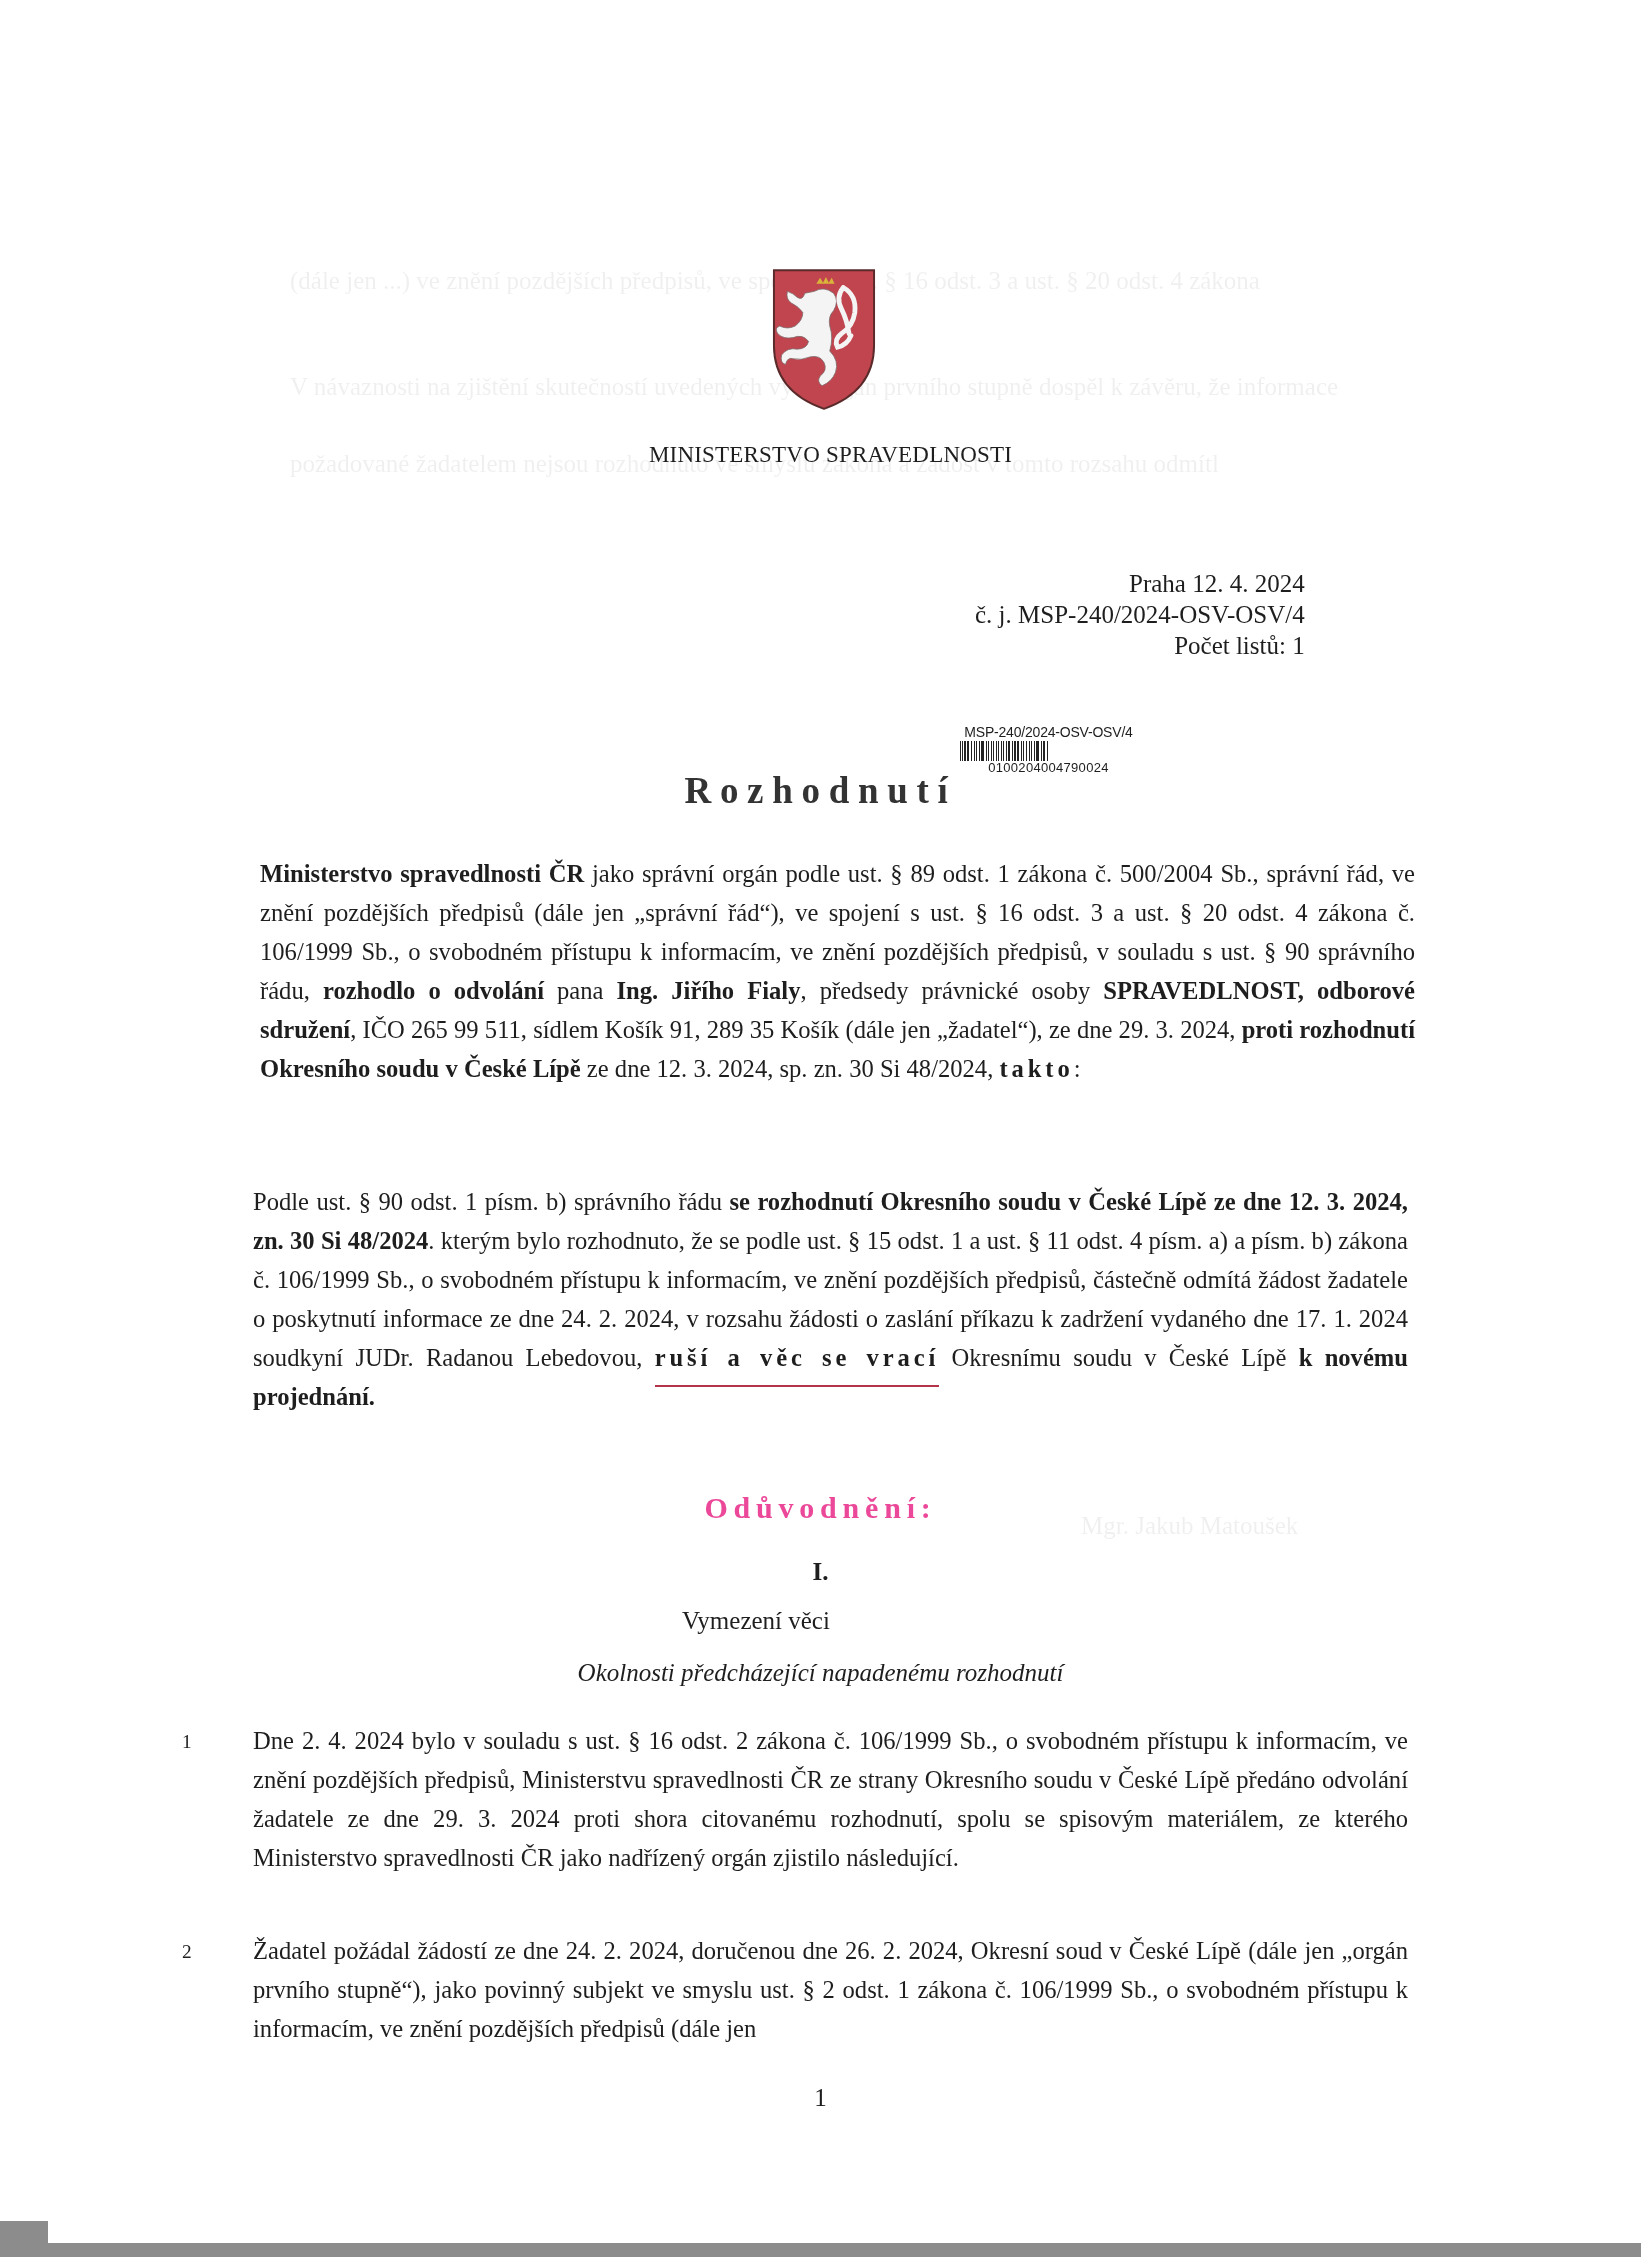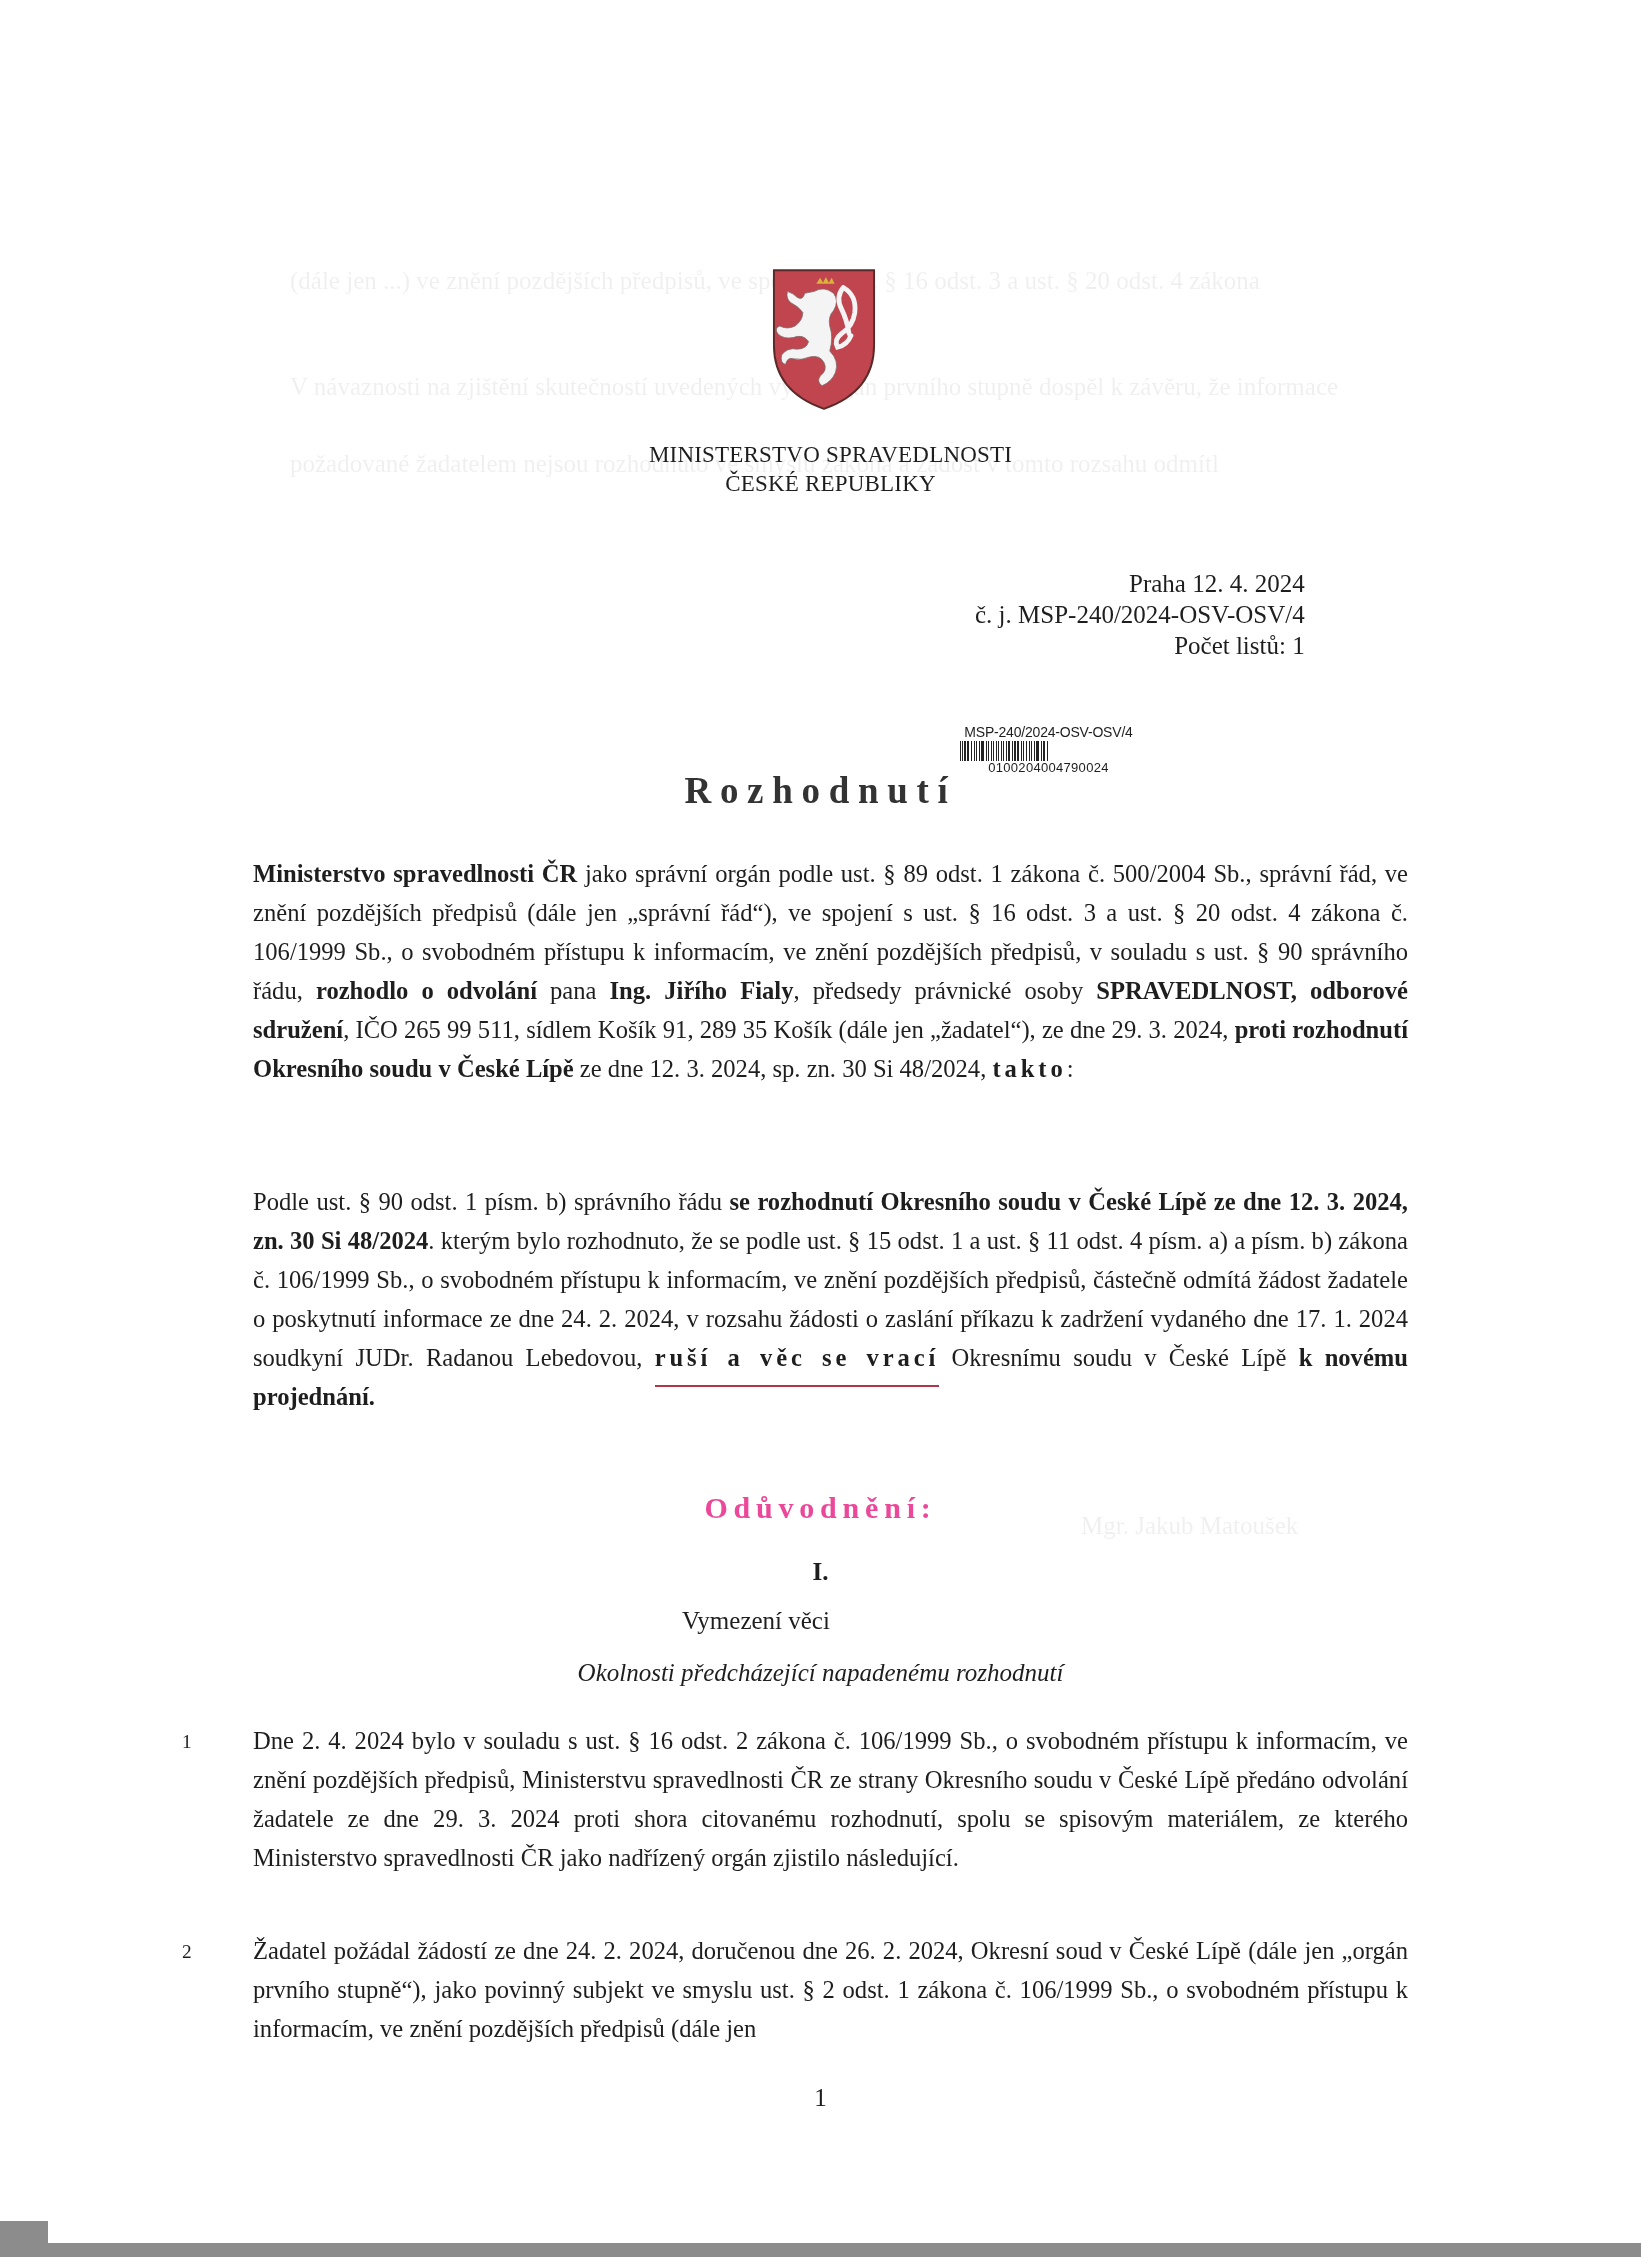--- a/index.html
+++ b/index.html
@@ -20,21 +20,21 @@
 
   .barcode { position: absolute; left: 954px; top: 725px; width: 189px; text-align: center; font-family: "Liberation Sans", "DejaVu Sans", sans-serif; }
   .barcode .ref { font-size: 14px; line-height: 15.4px; letter-spacing: -0.2px; }
   .barcode .bars { height: 19.3px; margin: 1px auto 0; width: 178px; display: flex; gap: 0; }
   .barcode .bars span { display: block; height: 19.3px; background: #222; }
   .barcode .num { font-size: 13px; line-height: 13.5px; letter-spacing: 0.3px; }
 
   .title { position: absolute; left: 0; width: 1641px; top: 769px; text-align: center; font-size: 37px; font-weight: bold; letter-spacing: 8.7px; color: #333; }
 
   .body-text { position: absolute; left: 253px; width: 1155px; font-size: 24.6px; line-height: 39px; text-align: justify; text-align-last: left; }
-  .p1 { top: 854px; }
+  .p1 { top: 854px; margin-left: 7px; }
   .p2 { top: 1182px; }
   b { font-weight: bold; }
   .spaced { letter-spacing: 3.9px; font-weight: bold; }
   .underline-red { border-bottom: 2.4px solid #b3354a; padding-bottom: 14px; }
 
   .h-reason { position: absolute; left: 0; width: 1641px; top: 1491px; text-align: center; font-size: 30px; font-weight: bold; letter-spacing: 5.8px; color: #ec4899; }
   .h-roman { position: absolute; left: 0; width: 1641px; top: 1558px; text-align: center; font-size: 25px; font-weight: bold; }
   .h-sub { position: absolute; left: 0; width: 1512px; top: 1607px; text-align: center; font-size: 25px; }
   .h-italic { position: absolute; left: 0; width: 1641px; top: 1659px; text-align: center; font-size: 25px; font-style: italic; }
 
@@ -57,21 +57,20 @@
 
   <svg class="coat" viewBox="0 0 108 148">
     <path d="M2 2 H106 V80 Q106 128 54 146 Q2 128 2 80 Z" fill="#c0454f" stroke="#5a2a2a" stroke-width="2"></path>
     <path d="M46 16 l4 -6 l3 5 l3 -6 l3 6 l3 -5 l3 6 z" fill="#d9b33a"></path>
     <path d="M44 24 q10 -6 20 2 q6 8 0 18 q-6 6 -4 16 q4 12 0 26 q10 10 6 22 q-4 10 -14 14 q-6 -4 -2 -10 q8 -6 4 -14 q-4 -8 -14 -6 q-10 4 -18 2 q-6 -2 -8 6 q-6 -2 -4 -10 q6 -8 16 -6 q10 0 12 -8 q-6 -8 -16 -4 q-10 2 -16 -4 q-4 -6 2 -8 q8 4 16 0 q8 -6 8 -14 q-4 -6 -12 -10 q-6 -4 -4 -12 q6 2 10 6 q6 4 8 -4 z" fill="#f4f4f4" stroke="#7a6a6a" stroke-width="0.8"></path>
     <path d="M74 20 q14 8 12 26 q-2 14 -14 22 q-8 6 -4 14 q10 -2 14 -12 M74 20 q-8 10 -2 22 q6 12 8 26" fill="none" stroke="#f4f4f4" stroke-width="5" stroke-linecap="round"></path>
   </svg>
 
   <div class="org">
     <div>MINISTERSTVO SPRAVEDLNOSTI</div>
-    <div>ČESKÉ REPUBLIKY</div>
   </div>
 
   <div class="meta">
     <div>Praha 12. 4. 2024</div>
     <div>č. j. MSP-240/2024-OSV-OSV/4</div>
     <div>Počet listů: 1</div>
   </div>
 
   <div class="barcode">
     <div class="ref">MSP-240/2024-OSV-OSV/4</div>

